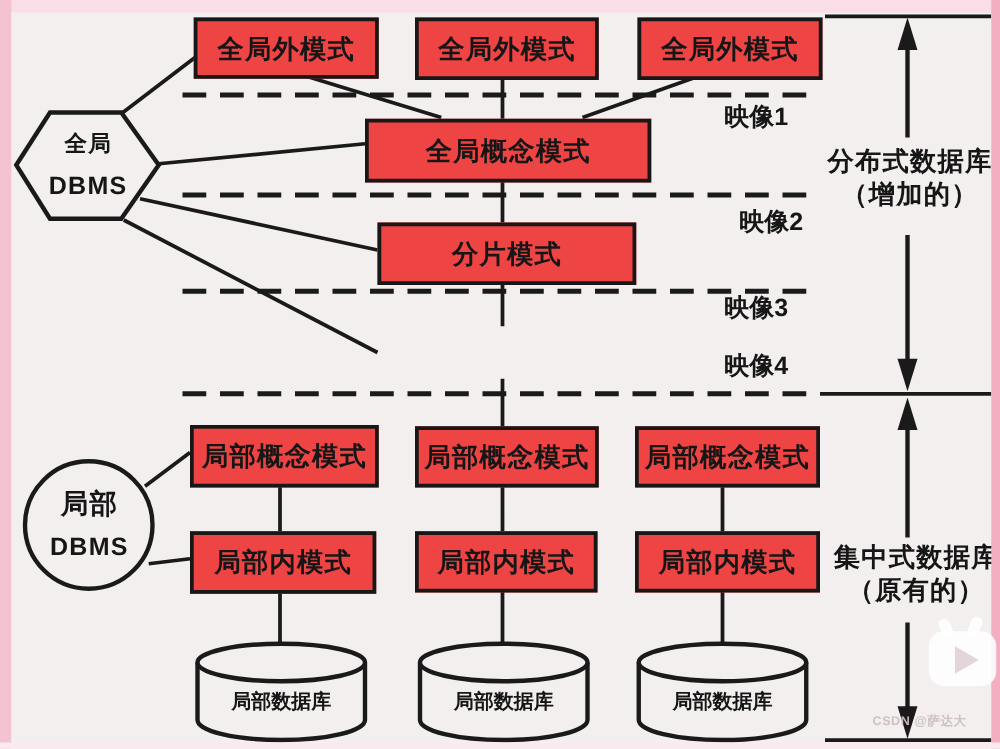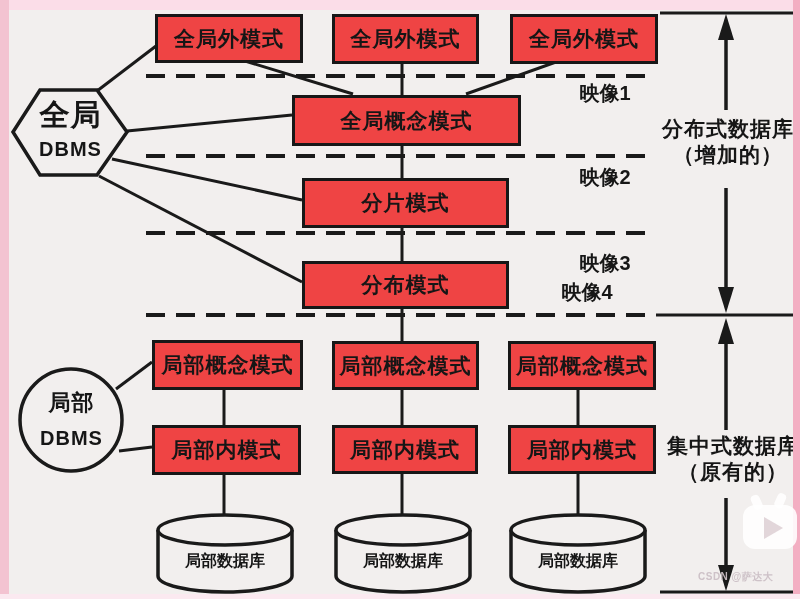--- a/index.html
+++ b/index.html
@@ -100,33 +100,32 @@
       <ellipse cx="578" cy="530" rx="67" ry="15" fill="#f2efee" stroke="#1a1a1a" stroke-width="3.5"></ellipse>
     </g>
   </svg>
 
   <div class="box" style="left:155px;top:14px;width:142px;height:43px">全局外模式</div>
   <div class="box" style="left:332px;top:14px;width:141px;height:44px">全局外模式</div>
   <div class="box" style="left:510px;top:14px;width:142px;height:44px">全局外模式</div>
 
   <div class="box" style="left:292px;top:95px;width:223px;height:45px">全局概念模式</div>
   <div class="box" style="left:302px;top:178px;width:201px;height:44px">分片模式</div>
-  <div class="box" style="left:302px;top:261px;width:201px;height:42px">分布模式</div>
 
   <div class="lbl map-lbl" style="left:570px;top:83px">映像1</div>
-  <div class="lbl map-lbl" style="left:570px;top:167px">映像2</div>
-  <div class="lbl map-lbl" style="left:570px;top:253px">映像3</div>
-  <div class="lbl map-lbl" style="left:552px;top:282px">映像4</div>
+  <div class="lbl map-lbl" style="left:582px;top:167px">映像2</div>
+  <div class="lbl map-lbl" style="left:570px;top:236px">映像3</div>
+  <div class="lbl map-lbl" style="left:570px;top:282px">映像4</div>
 
   <div class="lbl side-lbl" style="left:650px;top:118px;width:156px;height:22px">分布式数据库</div>
   <div class="lbl side-lbl" style="left:650px;top:144px;width:156px;height:22px">（增加的）</div>
   <div class="lbl side-lbl" style="left:663px;top:435px;width:140px;height:22px">集中式数据库</div>
   <div class="lbl side-lbl" style="left:663px;top:461px;width:140px;height:22px">（原有的）</div>
 
-  <div class="lbl node-lbl" style="left:33px;top:103px;width:75px;height:24px;font-size:30px">全局</div>
+  <div class="lbl node-lbl" style="left:33px;top:103px;width:75px;height:24px;font-size:18px">全局</div>
   <div class="lbl node-lbl" style="left:33px;top:137px;width:75px;height:24px;font-size:20px">DBMS</div>
 
   <div class="lbl node-lbl" style="left:34px;top:391px;width:75px;height:24px;font-size:22px">局部</div>
   <div class="lbl node-lbl" style="left:34px;top:426px;width:75px;height:24px;font-size:20px">DBMS</div>
 
   <div class="box" style="left:152px;top:340px;width:145px;height:44px">局部概念模式</div>
   <div class="box" style="left:332px;top:341px;width:141px;height:43px">局部概念模式</div>
   <div class="box" style="left:508px;top:341px;width:142px;height:43px">局部概念模式</div>
 
   <div class="box" style="left:152px;top:425px;width:143px;height:44px">局部内模式</div>

